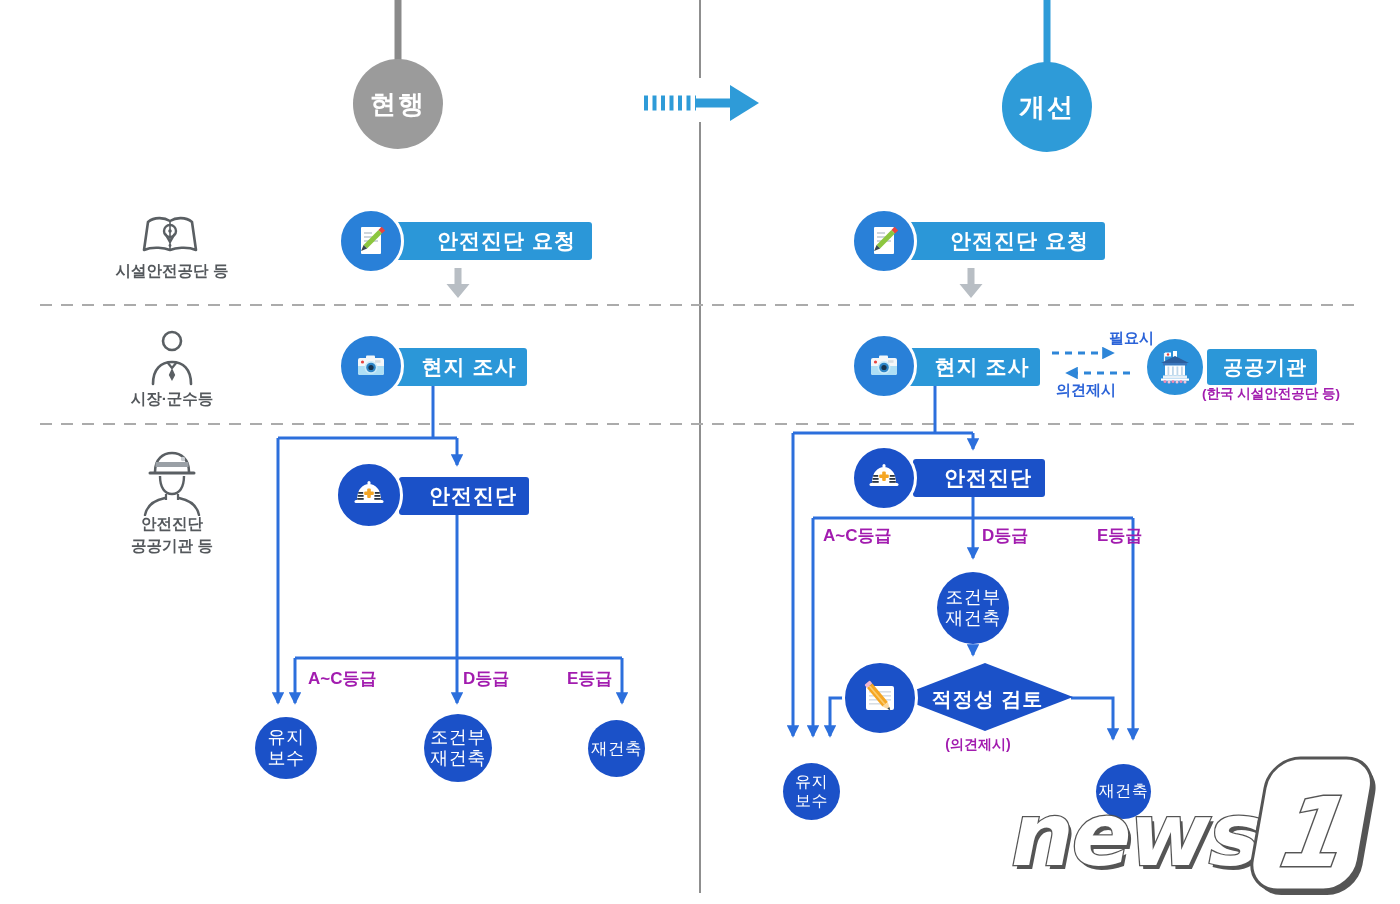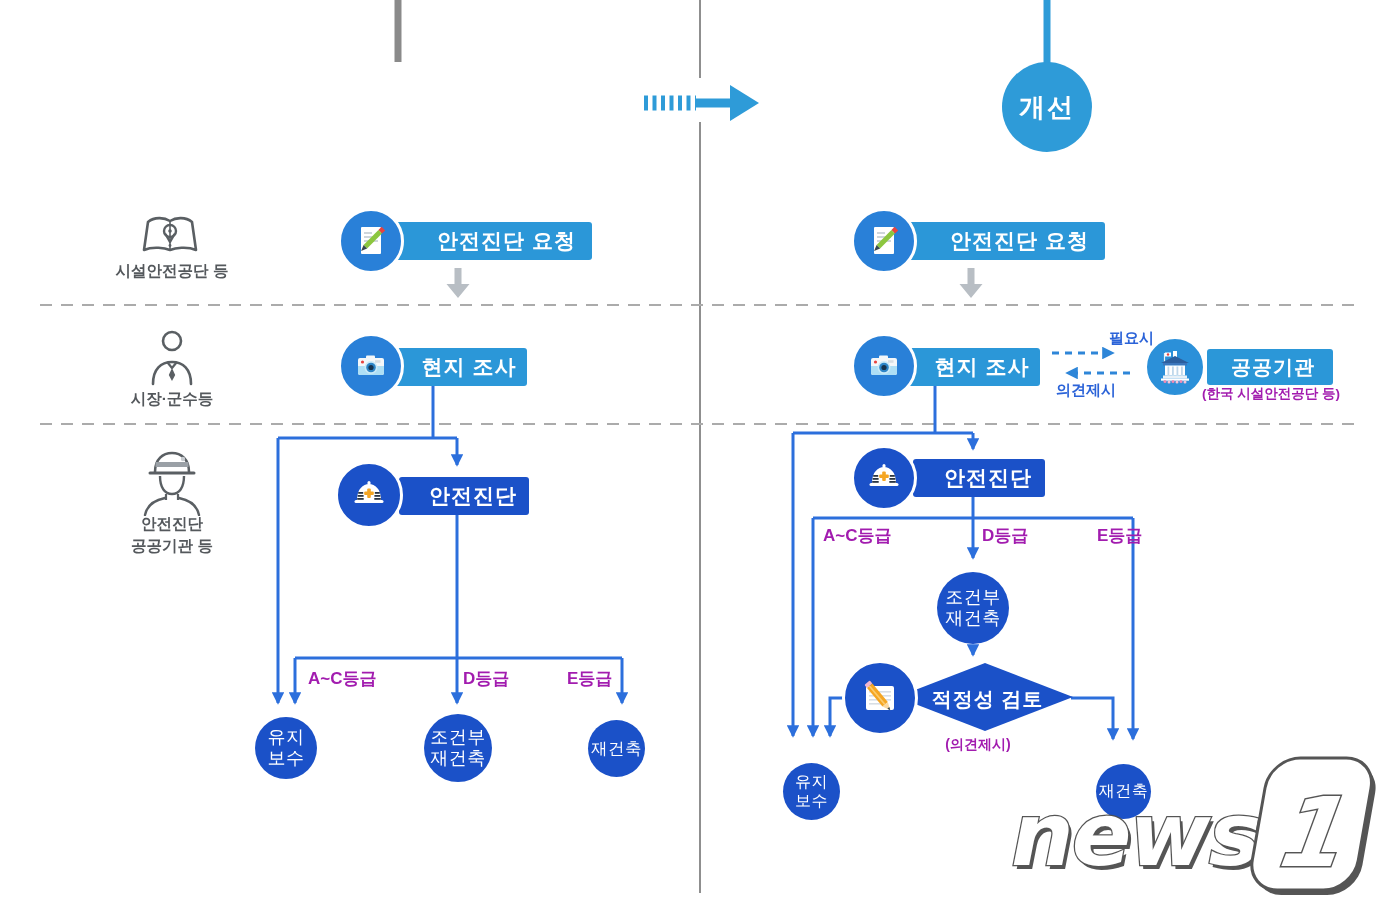--- a/index.html
+++ b/index.html
@@ -120,20 +120,23 @@
     </g>
 
     <g stroke="#2E86D8" stroke-width="3" fill="none" stroke-dasharray="7 6">
       <path d="M1052,353 H1113" marker-end="url(#ahb)"></path>
       <path d="M1130,373 H1067" marker-end="url(#ahb)"></path>
     </g>
 
     <polygon points="985,663 1073,697 985,731 897,697" fill="#1B51C8"></polygon>
   </svg>
 
+  <div class="head-circle head-gray" style="left:353px;top:59px;">
+    <span>현행</span>
+  </div>
   <div class="head-circle head-blue" style="left:1002px;top:62px;">
     <span>개선</span>
   </div>
 
   <svg class="abs" style="left:138px;top:210px;z-index:2;" width="64" height="52" viewBox="0 0 64 52">
     <path d="M10,12 C17,6 27,8 32,11 C37,8 47,6 54,12 L58,40 C49,36 37,38 32,40 C27,38 15,36 6,40 Z" fill="none" stroke="#5A5F63" stroke-width="2.6" stroke-linejoin="round"></path>
     <line x1="32" y1="11" x2="32" y2="40" stroke="#5A5F63" stroke-width="1.6"></line>
     <circle cx="32" cy="21" r="6" fill="none" stroke="#5A5F63" stroke-width="2.4"></circle>
     <circle cx="32" cy="21" r="1.8" fill="#5A5F63"></circle>
     <path d="M27.5,24 L32,32 L36.5,24" fill="none" stroke="#5A5F63" stroke-width="2.4" stroke-linejoin="round"></path>
@@ -258,21 +261,21 @@
       <rect x="23" y="13.2" width="5.5" height="2.6" fill="#D7DEE3"></rect>
       <circle cx="19" cy="20.5" r="6.5" fill="#CBEAF8"></circle>
       <circle cx="19" cy="20.5" r="4.8" fill="#2E86C8"></circle>
       <circle cx="19" cy="20.5" r="2.6" fill="#16334E"></circle>
     </svg>
   </div>
 
   <div class="blue-small-label" style="left:1072px;top:329px;margin-left:37px;">필요시</div>
   <div class="blue-small-label" style="left:1056px;top:381px;">의견제시</div>
 
-  <div class="pill pill-light" style="left:1207px;top:349px;width:126px;height:36px;font-size:20px;padding-left:6px;">
+  <div class="pill pill-light" style="left:1207px;top:349px;width:110px;height:36px;font-size:20px;padding-left:6px;">
     <span>공공기관</span>
   </div>
   <div class="icon-circle ic-lighter" style="left:1144px;top:336px;width:62px;height:62px;">
     <svg width="40" height="40" viewBox="0 0 40 40">
       <rect x="18" y="4" width="4" height="6" fill="#FFFFFF"></rect>
       <line x1="9.5" y1="6" x2="9.5" y2="16" stroke="#E8EEF3" stroke-width="1.2"></line>
       <rect x="10" y="5.5" width="6" height="4" fill="#FFFFFF"></rect>
       <circle cx="13" cy="7.5" r="1.2" fill="#E8433F"></circle>
       <polygon points="6,16 20,9 34,16" fill="#2C5F9E"></polygon>
       <rect x="8" y="16" width="24" height="2.5" fill="#3C77BC"></rect>

